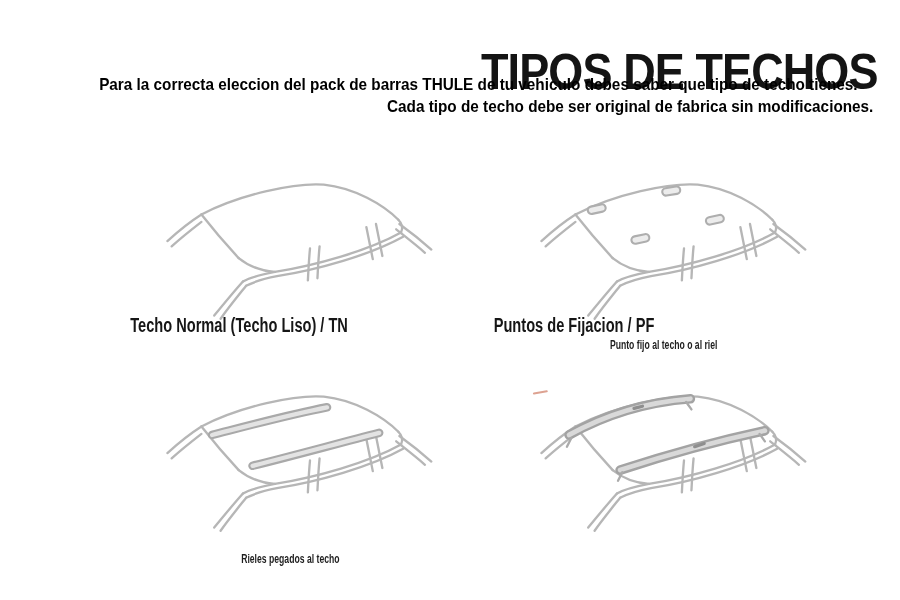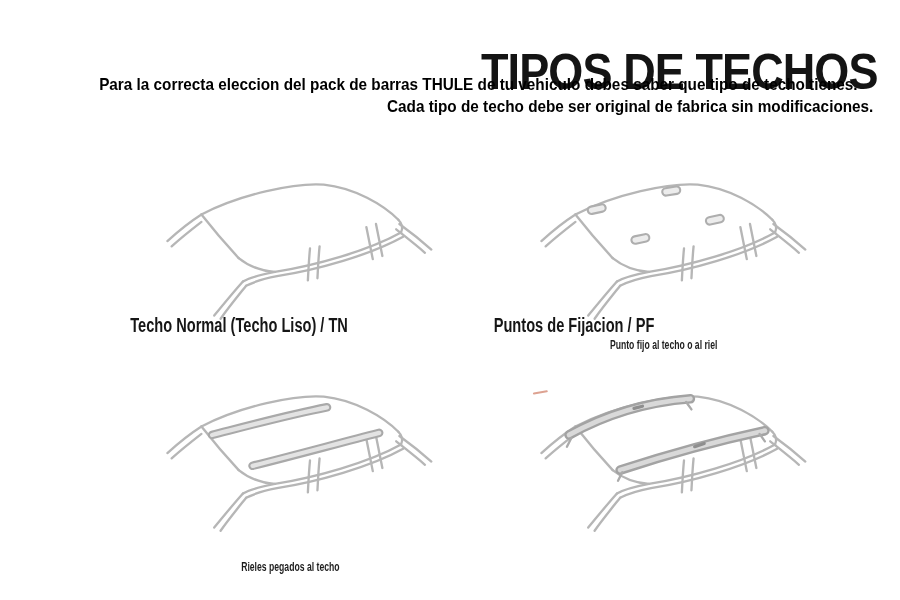--- a/index.html
+++ b/index.html
@@ -37,21 +37,21 @@
   }
   .label .cond { transform:scaleX(.73); }
   .sublabel {
     position:absolute; left:0; right:0; text-align:center;
     font-size:12px; font-weight:bold; line-height:15px; color:#1e1e1e;
   }
   .sublabel .cond { transform:scaleX(.72); }
   .row1 .label    { top:141px; }
   .row1 .sublabel { top:164px; }
   .row2 .label    { top:152px; }
-  .row2 .sublabel { top:174px;text-decoration:underline; }
+  .row2 .sublabel { top:166px;text-decoration:underline; }
 
   .defs-holder { position:absolute; width:0; height:0; overflow:hidden; }
 </style>
 </head>
 <body>
 
 <div class="page">
 
   <svg class="defs-holder" aria-hidden="true">
     <defs>

